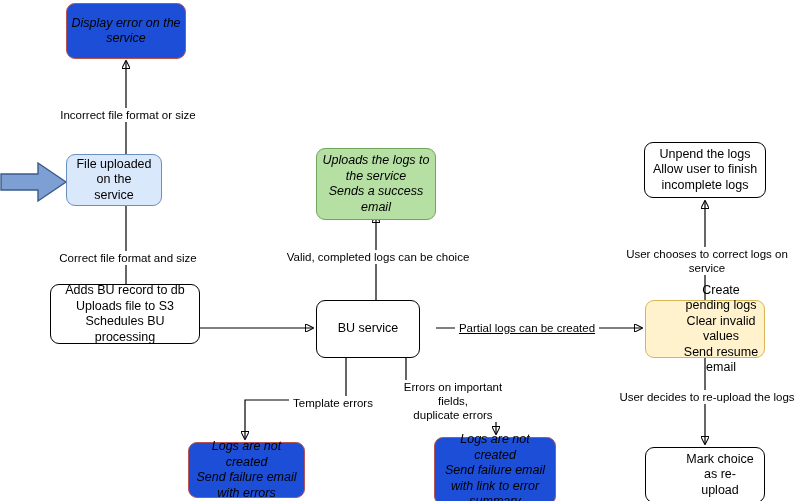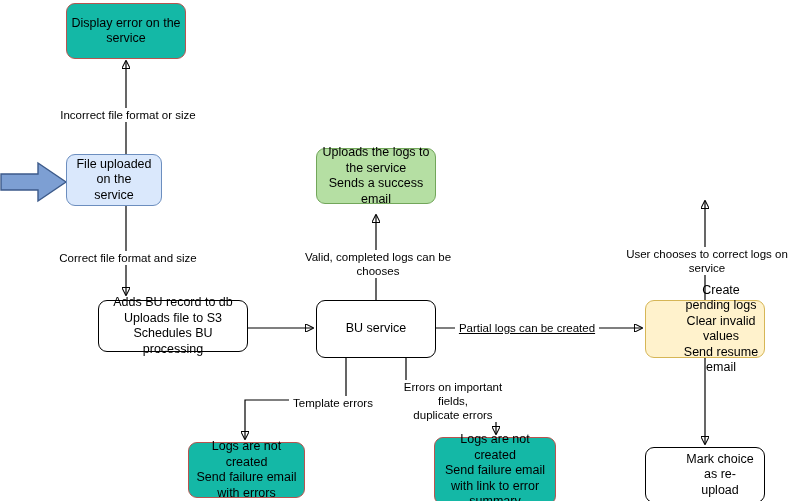--- a/index.html
+++ b/index.html
@@ -27,21 +27,21 @@
     align-items: center;
     justify-content: center;
     text-align: center;
     font-size: 12.5px;
     line-height: 15.5px;
     color: #000000;
     white-space: pre-line;
     padding: 2px 4px;
     z-index: 3;
   }
-  .node.pink   { background: #14b8a6; border-color: #b85450; }
+  .node.pink   { background: #1d4ed8; border-color: #b85450; font-style: italic; }
   .node.blue   { background: #dae8fc; border-color: #6c8ebf; }
   .node.green  { background: #b5dfa3; border-color: #72a65a; }
   .node.yellow { background: #fff2cc; border-color: #d6b656; }
   .node.white  { background: #ffffff; border-color: #000000; }
 
   .edge-label {
     position: absolute;
     font-size: 11.5px;
     line-height: 14px;
     color: #000000;
@@ -101,57 +101,61 @@
   <svg class="bigarrow" style="left:0px; top:160px; width:70px; height:44px;" viewBox="0 0 70 44">
     <path d="M 1 14 L 38 14 L 38 3 L 66 22 L 38 41 L 38 30 L 1 30 Z" fill="#7d9fd3" stroke="#3c5a8a" stroke-width="1.4"></path>
   </svg>
 
   <div class="node pink" style="left:66px;  top:3px;   width:120px; height:56px;">Display error on the
 service</div>
 
   <div class="node blue" style="left:66px;  top:154px; width:96px; height:52px;">File uploaded on the
 service</div>
 
-  <div class="node white" style="left:50px;  top:300px; width:150px; height:52px;margin-left:48px;">Adds BU record to db
+  <div class="node white" style="left:50px;  top:284px; width:150px; height:60px;">Adds BU record to db
 Uploads file to S3
 Schedules BU processing</div>
 
-  <div class="node green" style="left:316px; top:148px; width:120px; height:56px;">Uploads the logs to
+  <div class="node green" style="left:316px; top:148px; width:120px; height:72px;font-style:italic;">Uploads the logs to
 the service
 Sends a success
 email</div>
 
-  <div class="node white" style="left:316px; top:300px; width:120px; height:58px;">BU service</div>
+  <div class="node white" style="left:316px; top:300px; width:104px; height:58px;">BU service</div>
 
   <div class="node pink" style="left:188px; top:442px; width:117px; height:56px;">Logs are not created
 Send failure email
 with errors</div>
 
   <div class="node pink" style="left:434px; top:437px; width:122px; height:68px;">Logs are not created
 Send failure email
 with link to error
 summary</div>
 
+  <div class="node white" style="left:644px; top:142px; width:122px; height:56px;">Unpend the logs
+Allow user to finish
+incomplete logs</div>
 
   <div class="node yellow" style="left:645px; top:300px; width:120px; height:58px;padding-left:36px;">Create pending logs
 Clear invalid values
 Send resume email</div>
 
   <div class="node white" style="left:645px; top:447px; width:120px; height:56px;padding-left:34px;">Mark choice as re-
 upload</div>
 
   <div class="edge-label" style="left:56px;  top:108px; width:140px;">Incorrect file format or size</div>
 
   <div class="edge-label" style="left:56px;  top:251px; width:140px;">Correct file format and size</div>
 
-  <div class="edge-label" style="left:281px; top:250px; width:190px;">Valid, completed logs can be chooses</div>
+  <div class="edge-label" style="left:281px; top:250px; width:190px;">Valid, completed logs can be choice</div>
 
   <div class="edge-label" style="left:455px; top:321px; width:140px;text-decoration:underline;">Partial logs can be created</div>
 
   <div class="edge-label" style="left:289px; top:396px; width:84px;">Template errors</div>
 
   <div class="edge-label" style="left:391px; top:380px; width:120px;">Errors on important fields,
 duplicate errors</div>
 
   <div class="edge-label" style="left:607px; top:247px; width:196px;">User chooses to correct logs on service</div>
 
+  <div class="edge-label" style="left:614px; top:390px; width:182px;">User decides to re-upload the logs</div>
 
 </div>
 
 </body></html>

